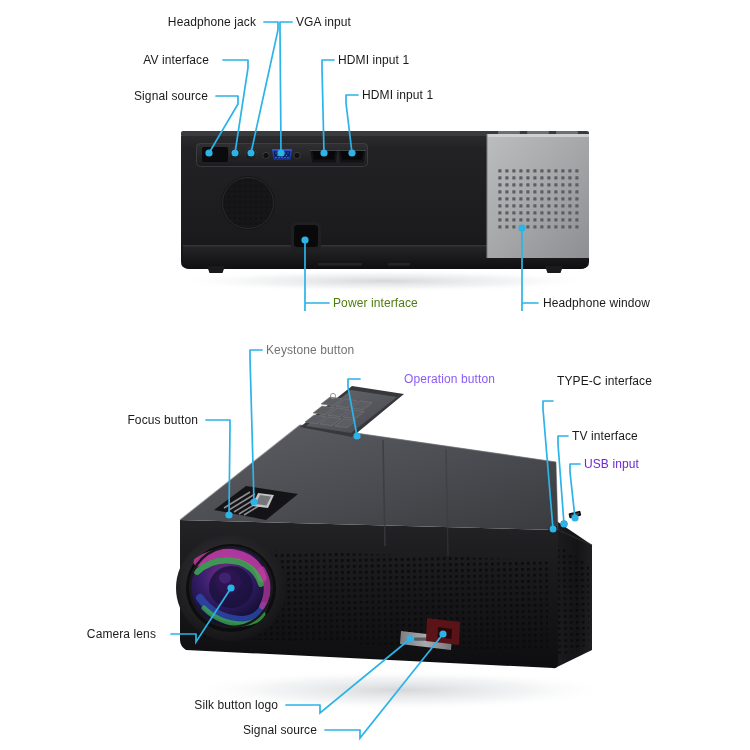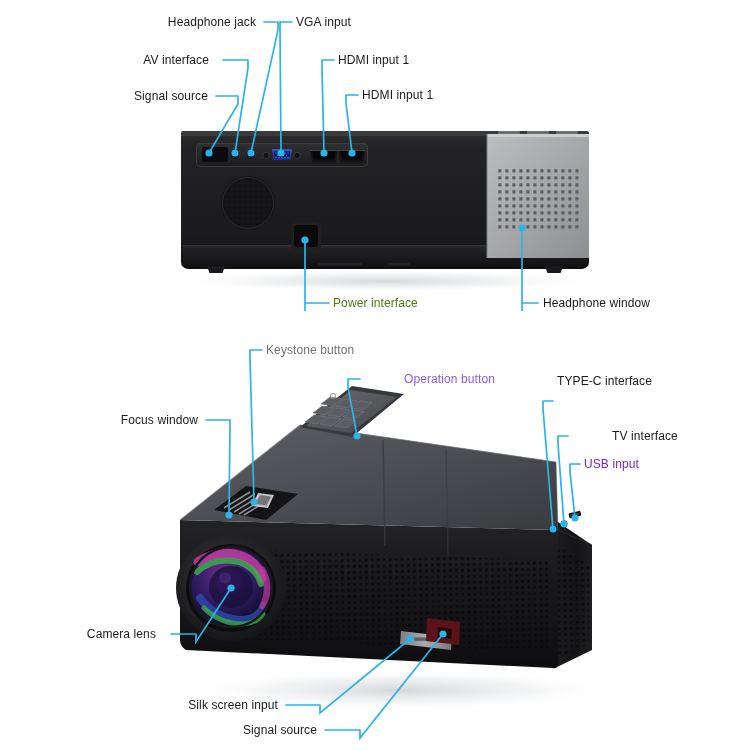--- a/index.html
+++ b/index.html
@@ -327,22 +327,22 @@
       <div class="callout-label lbl-r" style="left: 208px; top: 96px; color: rgb(26, 26, 26);">Signal source</div>
       <div class="callout-label lbl-r" style="left: 209px; top: 60px; color: rgb(26, 26, 26);">AV interface</div>
       <div class="callout-label lbl-r" style="left: 256px; top: 22px; color: rgb(26, 26, 26);">Headphone jack</div>
       <div class="callout-label lbl-l" style="left: 296px; top: 22px; color: rgb(26, 26, 26);">VGA input</div>
       <div class="callout-label lbl-l" style="left: 338px; top: 60px; color: rgb(26, 26, 26);">HDMI input 1</div>
       <div class="callout-label lbl-l" style="left: 362px; top: 95px; color: rgb(26, 26, 26);">HDMI input 1</div>
       <div class="callout-label lbl-l" style="left: 333px; top: 303px; color: #4d7c0f;">Power interface</div>
       <div class="callout-label lbl-l" style="left: 543px; top: 303px; color: rgb(26, 26, 26);">Headphone window</div>
       <div class="callout-label lbl-l" style="left: 266px; top: 350px; color: #737373;">Keystone button</div>
       <div class="callout-label lbl-l" style="left: 364px; top: 379px; color: #8b5cf6; margin-left: 40px;">Operation button</div>
-      <div class="callout-label lbl-r" style="left: 198px; top: 420px; color: rgb(26, 26, 26);">Focus window</div>
+      <div class="callout-label lbl-r" style="left: 198px; top: 420px; color: rgb(26, 26, 26);">Focus button</div>
       <div class="callout-label lbl-l" style="left: 557px; top: 381px; color: rgb(26, 26, 26);">TYPE-C interface</div>
-      <div class="callout-label lbl-l" style="left: 572px; top: 436px; color: rgb(26, 26, 26); margin-left: 40px;">TV interface</div>
+      <div class="callout-label lbl-l" style="left: 572px; top: 436px; color: rgb(26, 26, 26);">TV interface</div>
       <div class="callout-label lbl-l" style="left: 584px; top: 464px; color: #6d28d9;">USB input</div>
       <div class="callout-label lbl-r" style="left: 156px; top: 634px; color: rgb(26, 26, 26);">Camera lens</div>
-      <div class="callout-label lbl-r" style="left: 278px; top: 705px; color: rgb(26, 26, 26);">Silk screen input</div>
+      <div class="callout-label lbl-r" style="left: 278px; top: 705px; color: rgb(26, 26, 26);">Silk button logo</div>
       <div class="callout-label lbl-r" style="left: 317px; top: 730px; color: rgb(26, 26, 26);">Signal source</div>
     </div>
 
 </div>
 
 </body></html>

